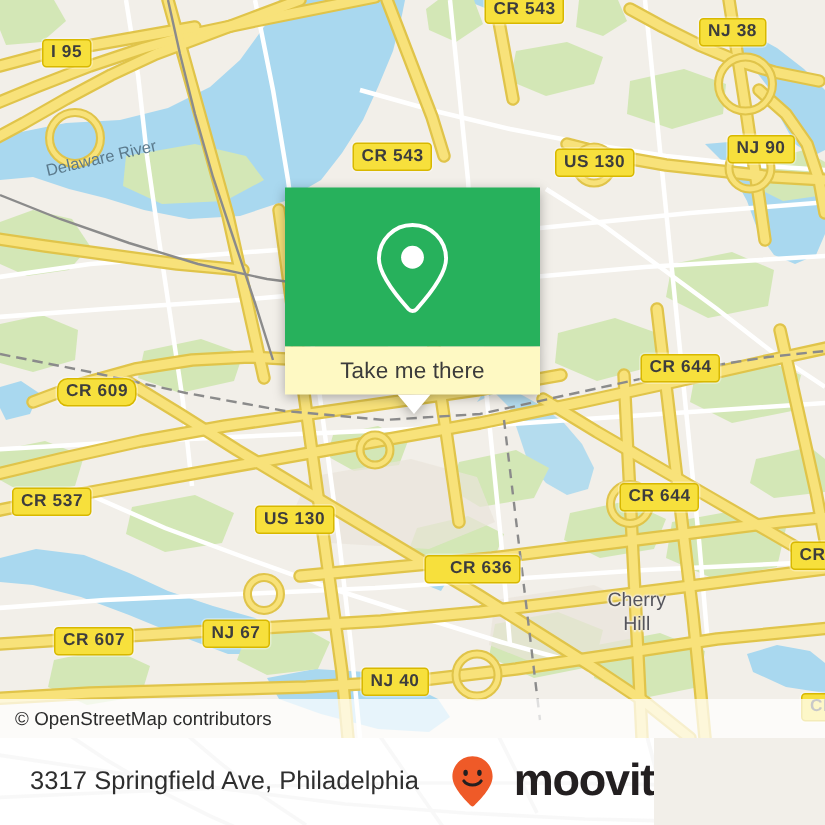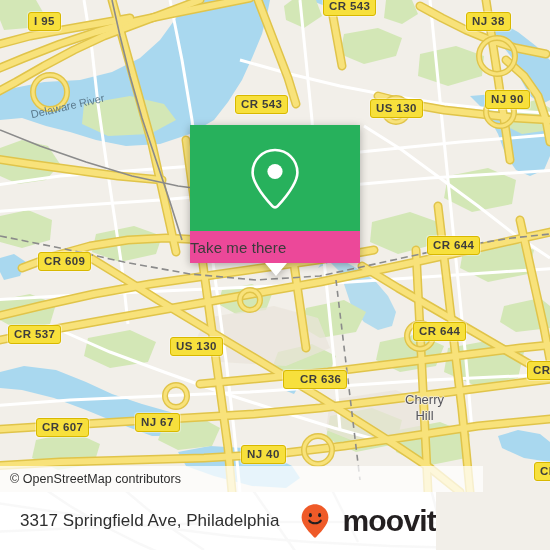--- a/index.html
+++ b/index.html
@@ -70,45 +70,45 @@
     filter: drop-shadow(0 2px 4px rgba(0,0,0,.30));
   }
   #popup-green {
     background: #27b15c;
     height: 106px;
     display: flex;
     align-items: center;
     justify-content: center;
   }
   #popup-foot {
-    background: #ec4899;
+    background: #fef9c3;
     height: 32px;
     display: flex;
     align-items: center;
-    justify-content: flex-start;
+    justify-content: center;
   }
   #popup-foot-label {
     font-size: 15px;
     color: #3b3b3b;
     letter-spacing: .1px;
   }
   #popup-tail {
     position: absolute;
     left: 75px; top: 138px;
     width: 0; height: 0;
     border-left: 11px solid transparent;
     border-right: 11px solid transparent;
     border-top: 13px solid #ffffff;
   }
 
   
   #attrib {
     position: absolute;
     left: 0; top: 466px;
-    width: 483px; height: 26px;
+    width: 550px; height: 26px;
     background: rgba(255,255,255,.72);
     display: flex;
     align-items: center;
     padding-left: 10px;
   }
   #attrib-text {
     font-size: 12.5px;
     color: #2b2b2b;
     letter-spacing: .05px;
   }
@@ -339,28 +339,28 @@
       </g>
     </svg>
 
     <div class="maplabel water-label" style="left:30px; top:100px; transform:rotate(-13deg);">Delaware River</div>
 
     <div class="maplabel city-label" style="left:405px; top:392px;">
       <div>Cherry</div>
       <div>Hill</div>
     </div>
 
-    <div class="shield" style="left:28px;  top:12px;">I 95</div>
+    <div class="shield" style="left:28px;  top:26px;">I 95</div>
     <div class="shield" style="left:323px; top:-3px;">CR 543</div>
     <div class="shield" style="left:466px; top:12px;">NJ 38</div>
     <div class="shield" style="left:235px; top:95px;">CR 543</div>
     <div class="shield" style="left:370px; top:99px;">US 130</div>
     <div class="shield" style="left:485px; top:90px;">NJ 90</div>
     <div class="shield" style="left:427px; top:236px;">CR 644</div>
-    <div class="shield" style="left:38px;  top:252px;">CR 609</div>
+    <div class="shield" style="left:38px;  top:252px;border-radius:7px;">CR 609</div>
     <div class="shield" style="left:8px;   top:325px;">CR 537</div>
     <div class="shield" style="left:413px; top:322px;">CR 644</div>
     <div class="shield" style="left:170px; top:337px;">US 130</div>
     <div class="shield" style="left:527px; top:361px;">CR 6</div>
     <div class="shield" style="left:283px; top:370px;padding-left:16px;">CR 636</div>
     <div class="shield" style="left:36px;  top:418px;">CR 607</div>
     <div class="shield" style="left:135px; top:413px;">NJ 67</div>
     <div class="shield" style="left:241px; top:445px;">NJ 40</div>
     <div class="shield" style="left:534px; top:462px;">CR</div>
 

